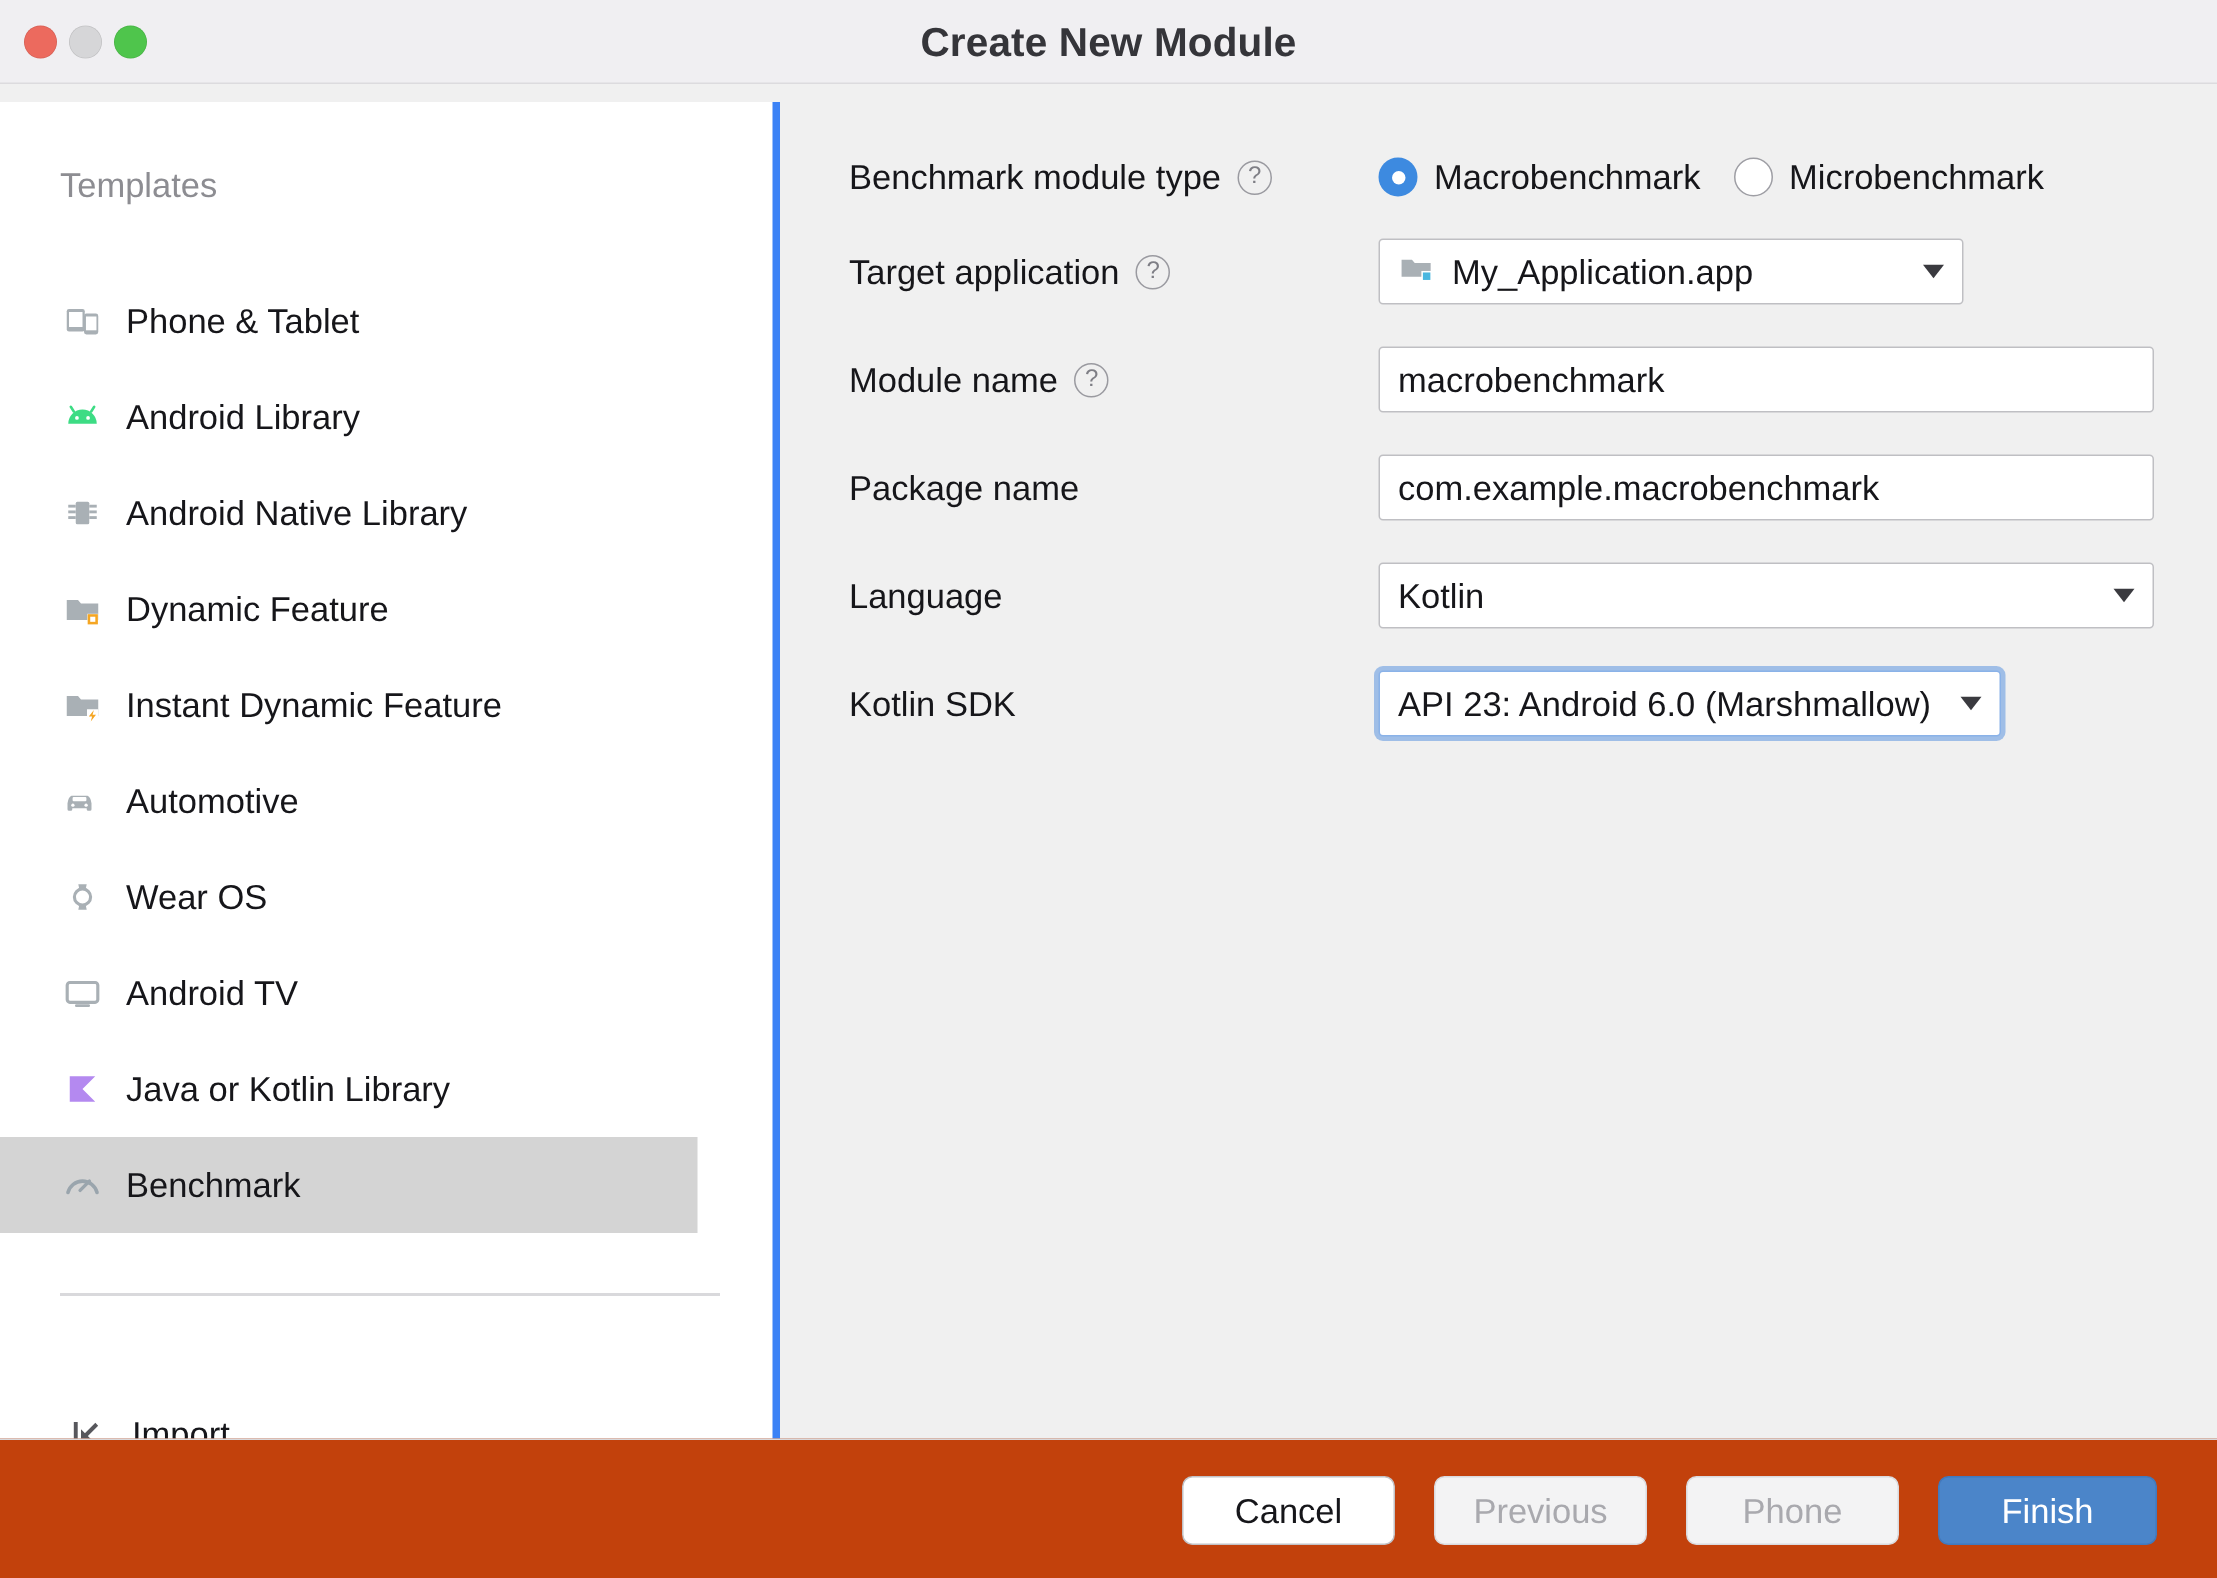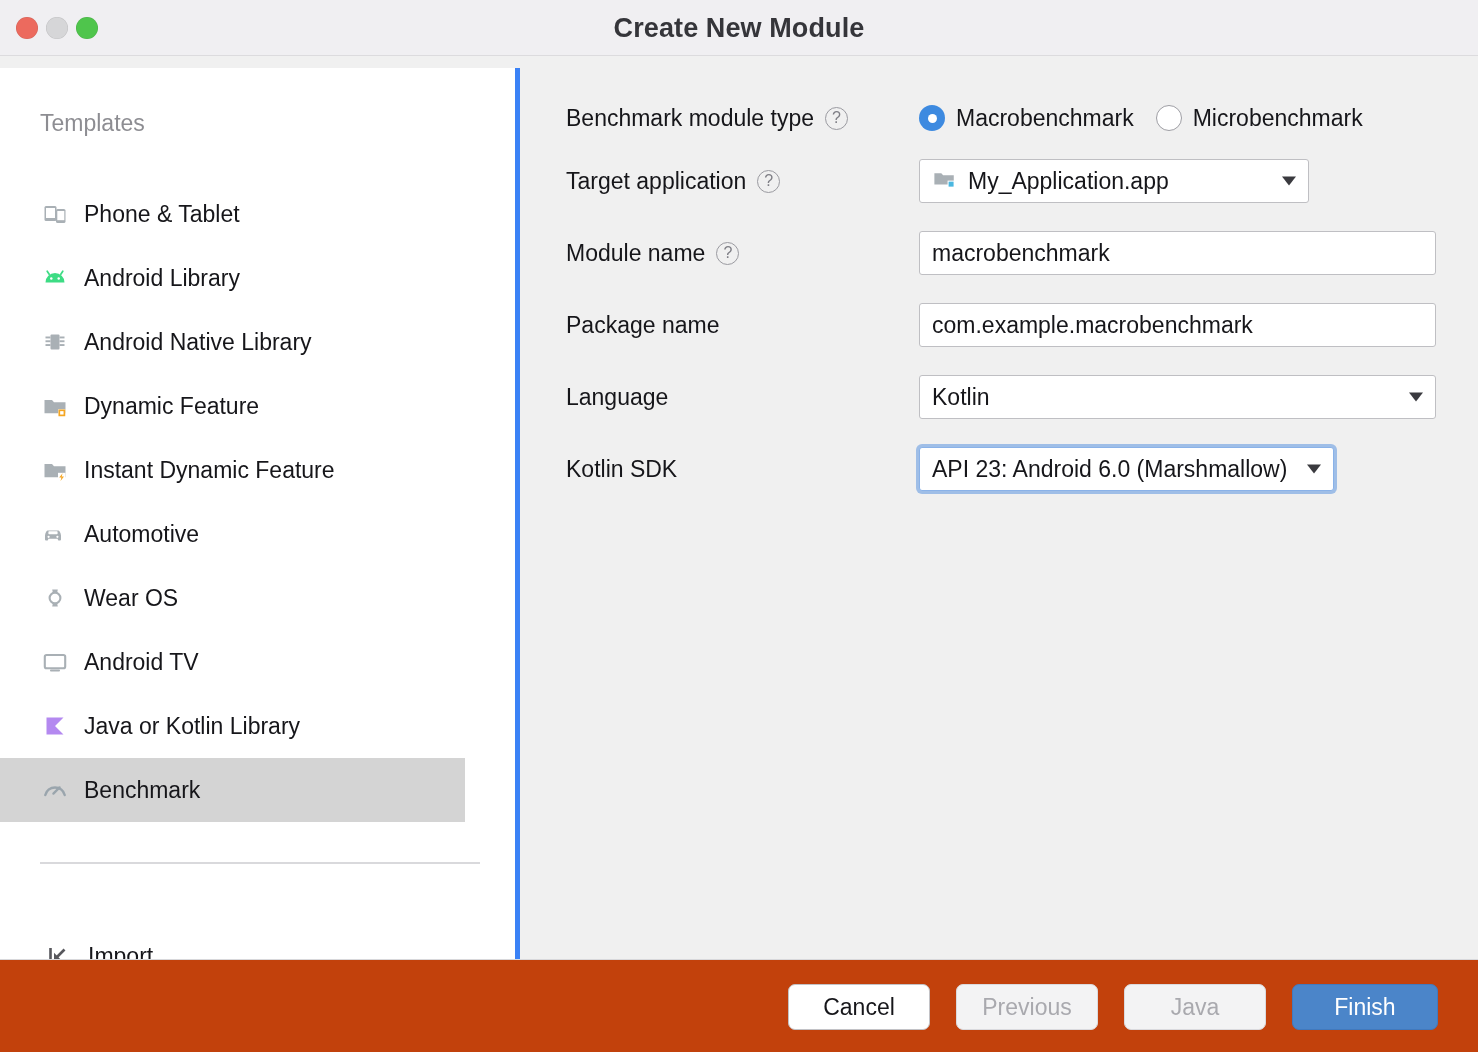--- a/index.html
+++ b/index.html
@@ -416,18 +416,18 @@
         <span class="combo-arrow"></span>
       </div>
     </div>
 
   </div>
 
   <div id="footer">
     <div id="buttons">
       <div class="btn normal">Cancel</div>
       <div class="btn disabled">Previous</div>
-      <div class="btn disabled">Java</div>
+      <div class="btn disabled">Phone</div>
       <div class="btn primary">Finish</div>
     </div>
   </div>
 
 </div>
 
 </body></html>

